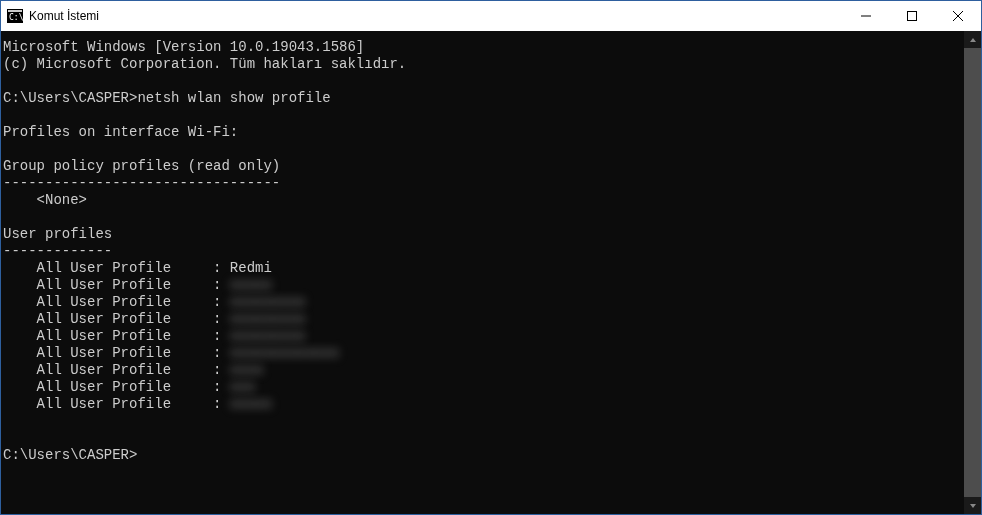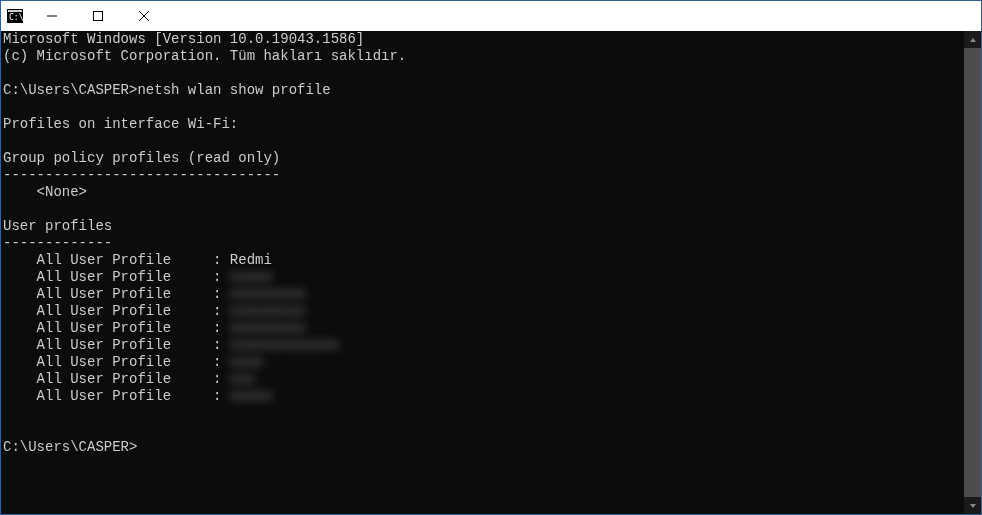--- a/index.html
+++ b/index.html
@@ -71,21 +71,21 @@
       background: #000;
       position: relative;
     }
     .terminal {
       flex: 1;
       background: #0c0c0c;
       color: #cccccc;
       font-family: Consolas, 'Courier New', monospace;
       font-size: 14px;
       line-height: 17px;
-      padding: 0 0 0 2px;
+      padding: 8px 0 0 2px;
       white-space: pre;
       overflow: hidden;
     }
     .scrollbar {
       width: 17px;
       background: #1a1a1a;
       position: relative;
     }
     .scrollbar-up, .scrollbar-down {
       height: 17px;
@@ -128,20 +128,21 @@
 
 <div class="window">
   <div class="titlebar">
     <span class="titlebar-icon">
       <svg viewBox="0 0 16 16">
         <rect x="0" y="1" width="16" height="14" fill="#000"></rect>
         <rect x="1" y="2" width="14" height="2" fill="#ccc"></rect>
         <text x="2" y="12" font-size="8" fill="#fff" font-family="monospace">C:\</text>
       </svg>
     </span>
+    <span class="titlebar-title">Komut İstemi</span>
     <div class="titlebar-controls">
       <button class="titlebar-btn">
         <svg viewBox="0 0 10 10">
             <line x1="0" y1="5" x2="10" y2="5" stroke="#000" stroke-width="1"></line>
           </svg>
       </button>
       <button class="titlebar-btn">
         <svg viewBox="0 0 10 10">
             <rect x="0.5" y="0.5" width="9" height="9" fill="none" stroke="#000" stroke-width="1"></rect>
           </svg>

